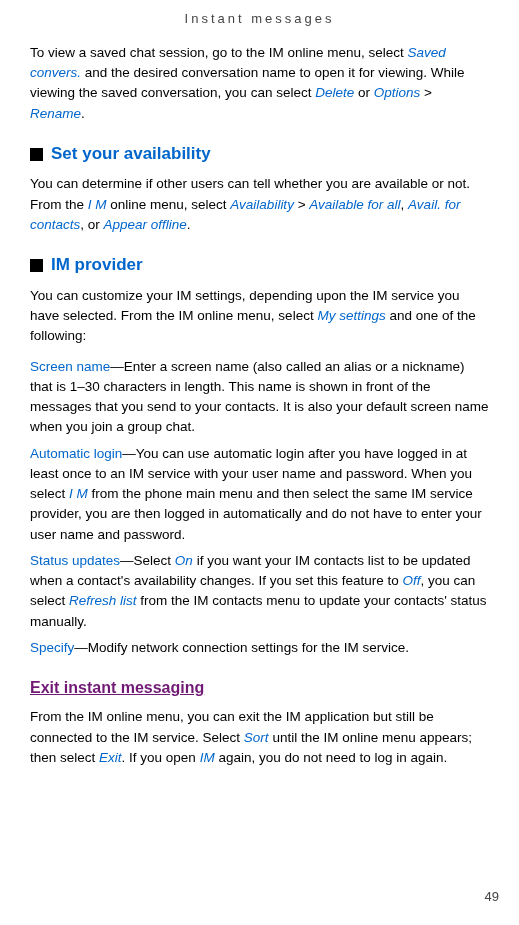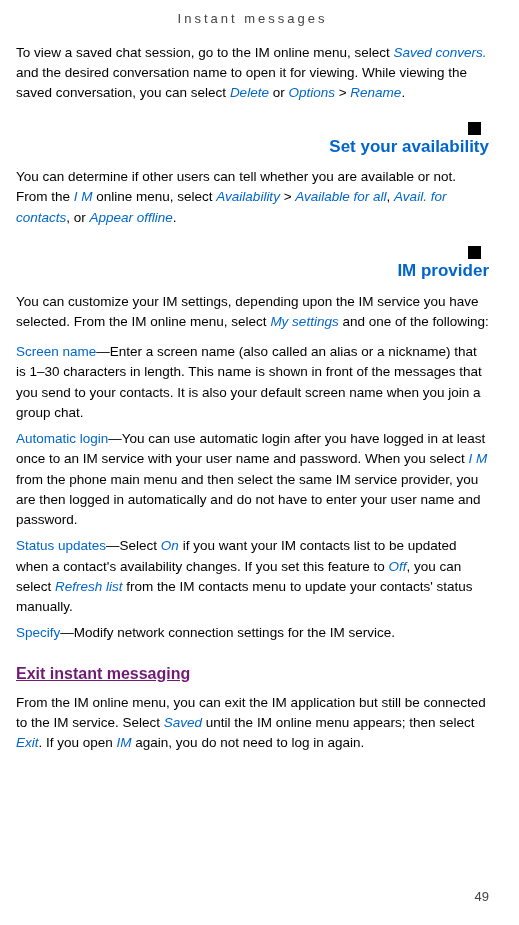--- a/index.html
+++ b/index.html
@@ -14,21 +14,21 @@
       background: #ffffff;
       font-family: Arial, Helvetica, sans-serif;
       font-size: 13.5px;
       color: #000000;
       line-height: 1.45;
     }
 
     .page {
       width: 519px;
       min-height: 925px;
-      padding: 10px 30px 20px 16px;
+      padding: 10px 30px 20px 30px;
       position: relative;
     }
 
     .page-title {
       text-align: center;
       font-size: 13px;
       letter-spacing: 3px;
       color: #444;
       margin-bottom: 14px;
       font-weight: normal;
@@ -36,23 +36,22 @@
 
     .body-text {
       font-size: 13.5px;
       color: #000;
       line-height: 1.5;
       margin-bottom: 10px;
     }
 
     .section-heading {
       display: flex;
-      align-items: flex-end;
+      align-items: center;
       margin: 18px 0 8px 0;
-      flex-direction: column;
     }
 
     .section-square {
       width: 13px;
       height: 13px;
       background: #000;
       display: inline-block;
       margin-right: 8px;
       flex-shrink: 0;
     }
@@ -77,21 +76,21 @@
       font-size: 16px;
       font-weight: bold;
       text-decoration: underline;
       color: #701a75;
       margin: 18px 0 8px 0;
     }
 
     .page-number {
       position: absolute;
       bottom: 18px;
-      right: 30px;
+      right: 20px;
       font-size: 13px;
       color: #444;
     }
 
     p {
       margin-bottom: 8px;
     }
 
     .paragraph-block {
       margin-bottom: 6px;
@@ -140,18 +139,18 @@
   </p>
 
   <p class="body-text paragraph-block">
     <span class="term-heading">Specify</span><span>—</span><span>Modify network connection settings for the IM service.</span>
   </p>
 
 
   <div class="underline-heading">Exit instant messaging</div>
 
   <p class="body-text">
-    <span>From the IM online menu, you can exit the IM application but still be connected to the IM service. Select </span><span class="italic-link">Saved</span><span> until the IM online menu appears; then select </span><span class="italic-link">Exit</span><span>. If you open </span><span class="italic-link">IM</span><span> again, you do not need to log in again.</span>
+    <span>From the IM online menu, you can exit the IM application but still be connected to the IM service. Select </span><span class="italic-link">Sort</span><span> until the IM online menu appears; then select </span><span class="italic-link">Exit</span><span>. If you open </span><span class="italic-link">IM</span><span> again, you do not need to log in again.</span>
   </p>
 
   <div class="page-number">49</div>
 
 </div>
 
 </body></html>

